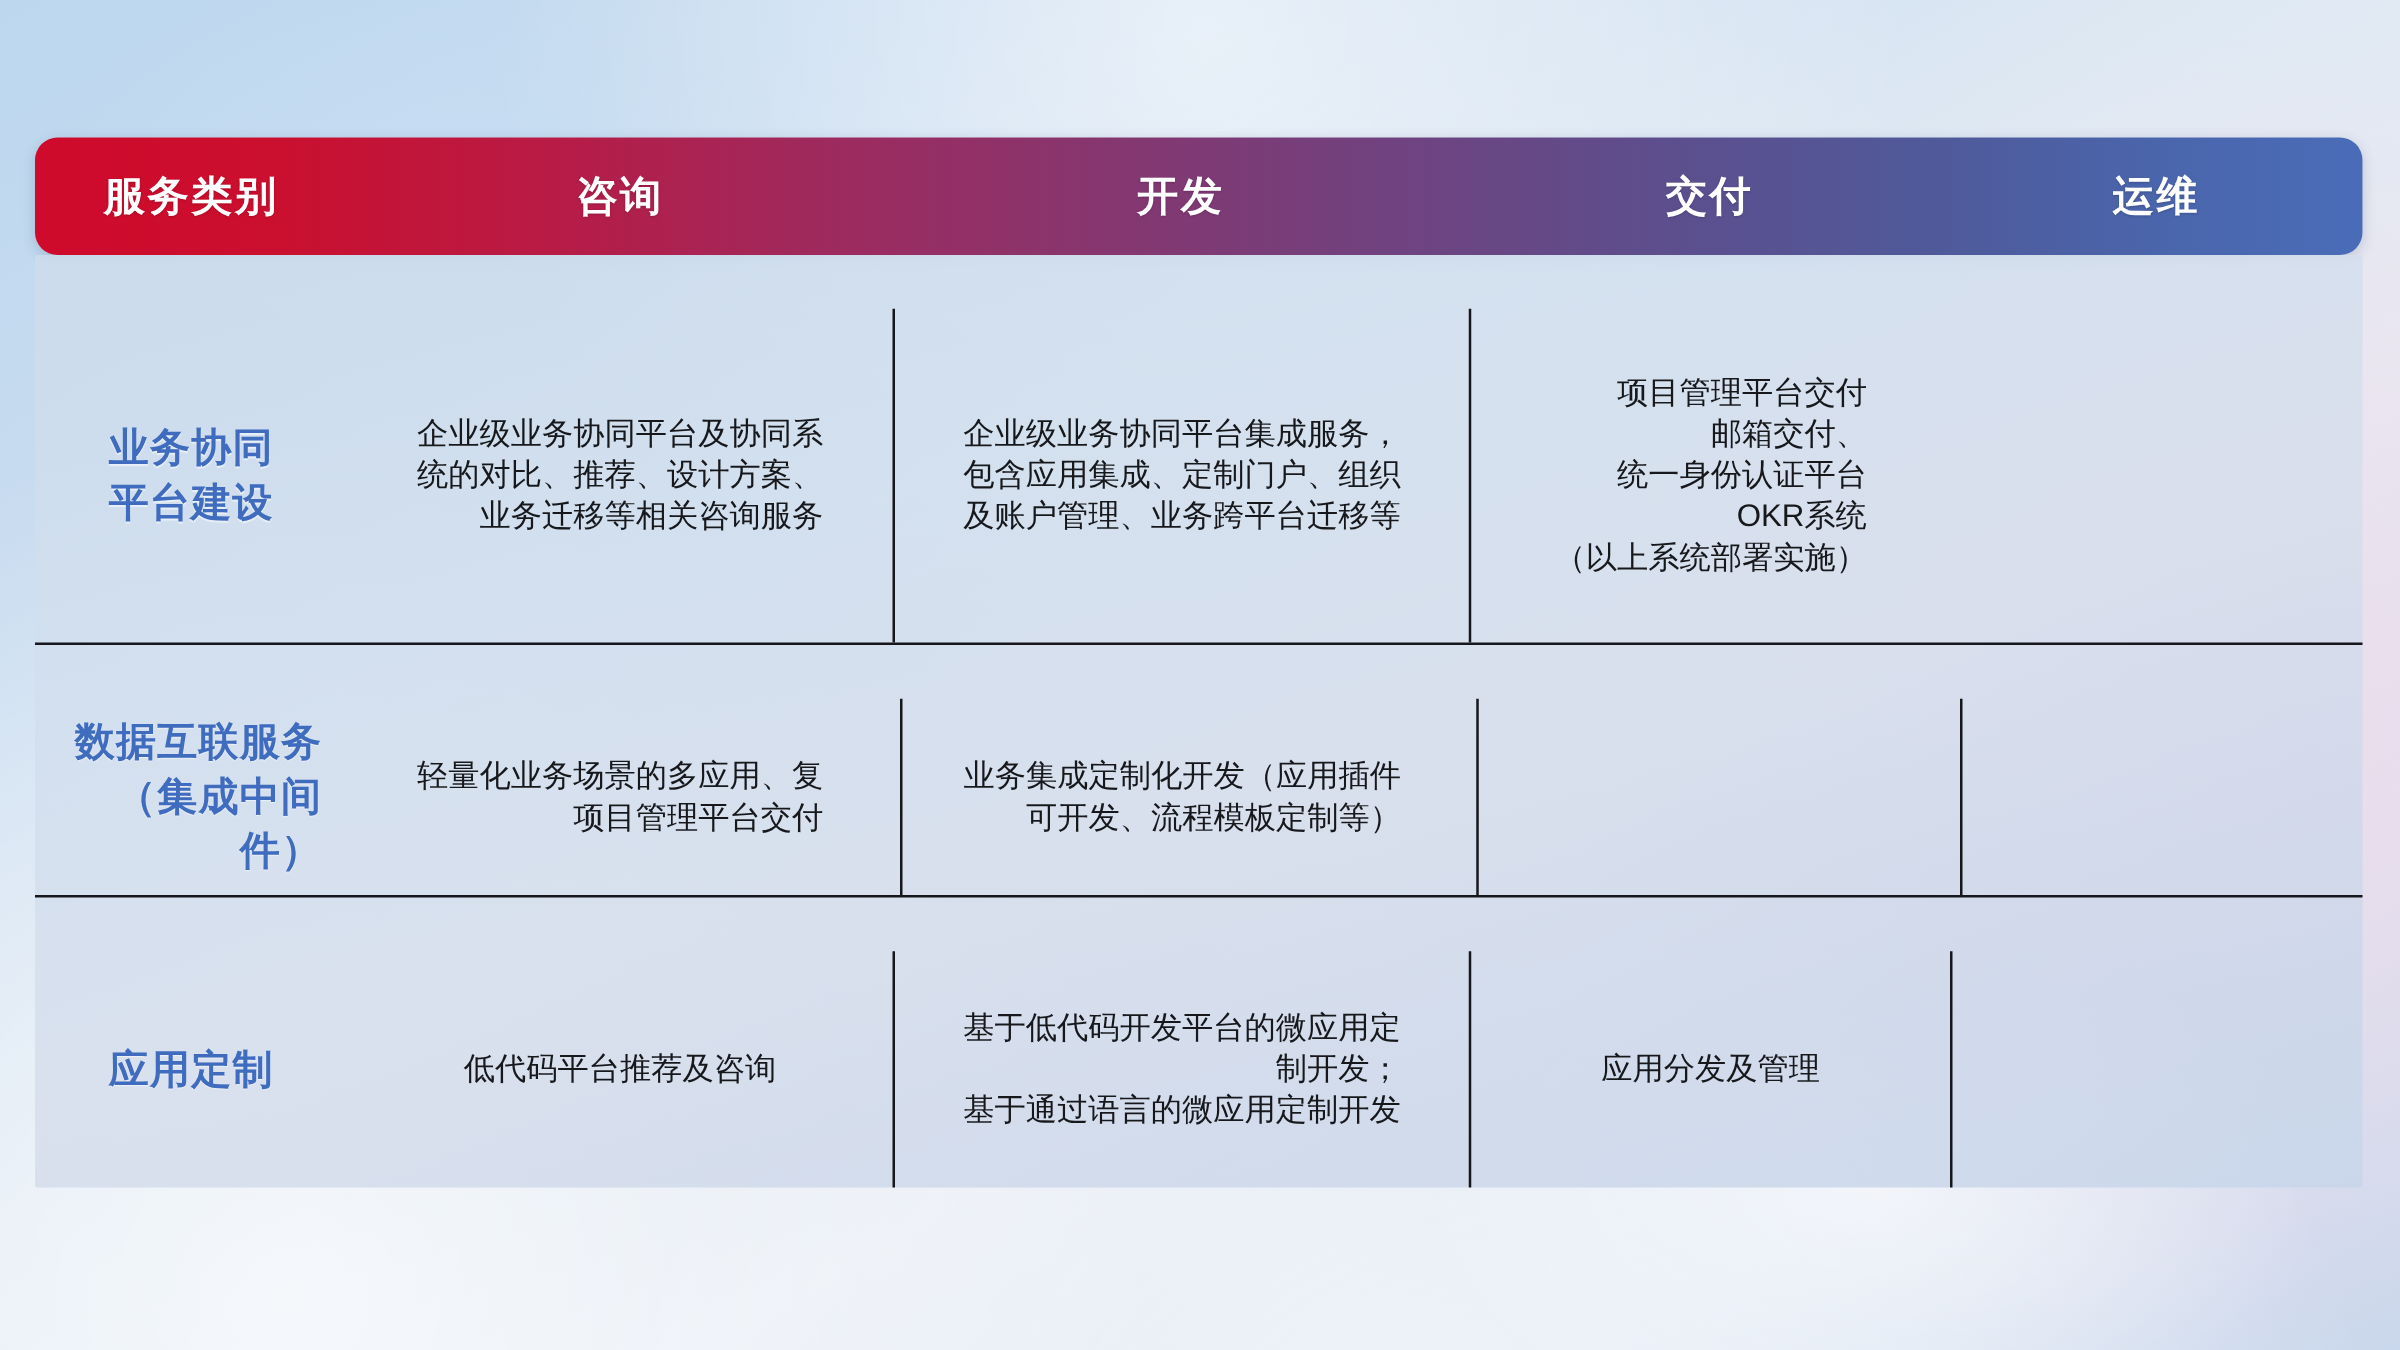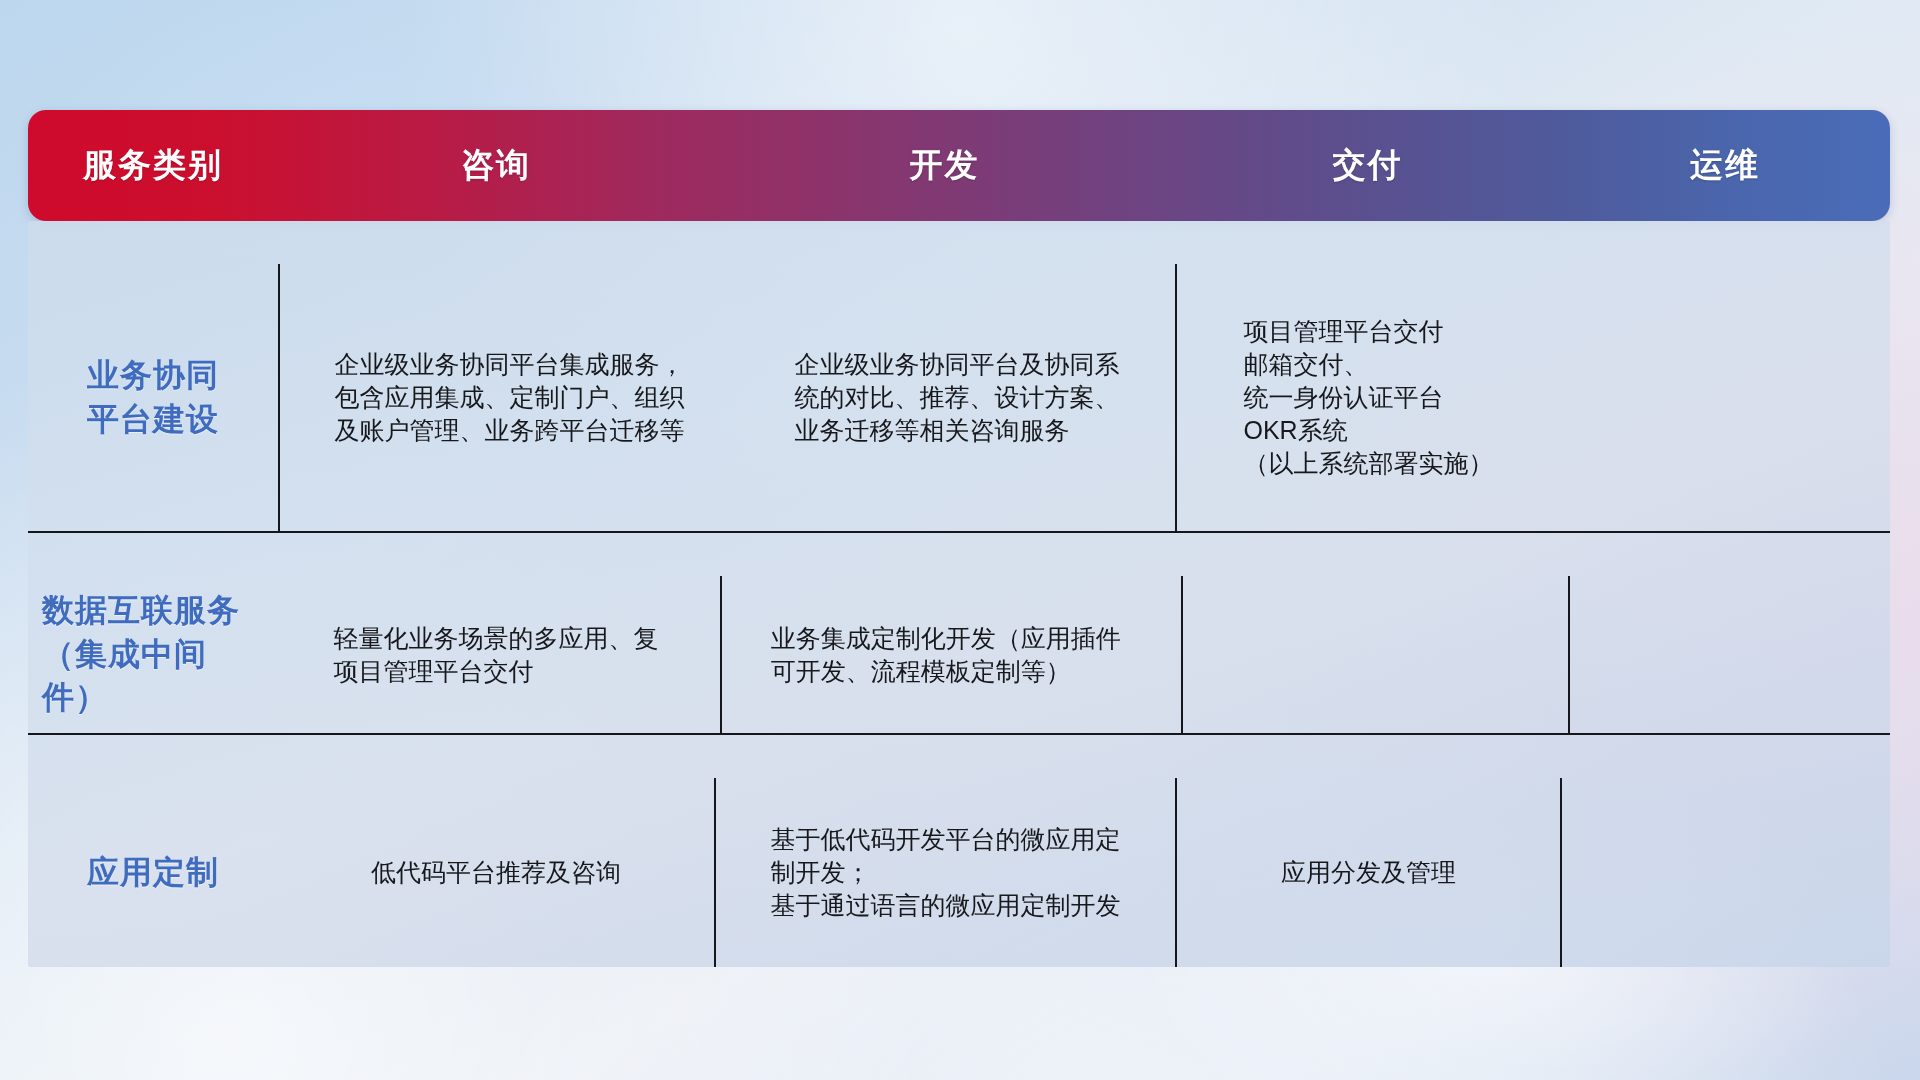--- a/index.html
+++ b/index.html
@@ -22,21 +22,21 @@
     background:
       radial-gradient(ellipse 520px 300px at 78% 88%, rgba(255,255,255,0.55), rgba(255,255,255,0) 70%),
       radial-gradient(ellipse 420px 260px at 18% 14%, rgba(198,222,244,0.6), rgba(198,222,244,0) 70%);
   }
 
   
   #table-wrap{position:absolute;left:28px;top:110px;width:1862px;}
 
   
   .thead{
-    display:flex;height:111px;border-radius:18px;overflow:hidden;
+    display:flex;height:94px;border-radius:18px;overflow:hidden;
     background:linear-gradient(90deg,
        #cf0a2c 0%, #cb0f2e 10%, #b81b45 22%, #9e2a5e 34%,
        #86366f 46%, #70427f 58%, #5d4e8d 70%, #4f5a9b 82%, #4a66ad 92%, #4a6cb8 100%);
     box-shadow:0 3px 10px rgba(60,80,120,0.22);
   }
   .th{
     display:flex;align-items:center;justify-content:center;
     color:#fff;font-size:33px;font-weight:bold;letter-spacing:2px;
     text-shadow:0 1px 2px rgba(0,0,0,0.18);
   }
@@ -50,21 +50,21 @@
       rgba(206,216,234,0.86) 78%,
       rgba(200,214,234,0.88) 100%);
     border-radius:2px;
   }
   .tr{display:flex;position:relative;}
   .tr + .tr{border-top:2px solid #16171c;}
   .td{
     display:flex;align-items:center;justify-content:center;
     box-sizing:border-box;padding:8px 14px;
     font-size:25px;line-height:1.32;color:#17181c;
-    text-align:left;white-space:pre-line;margin-top:43px;
+    text-align:right;white-space:pre-line;margin-top:43px;
   }
   .td.divider{border-left:2px solid #16171c;}
   .rowlabel{
     color:#3f6cbe;font-weight:bold;font-size:32px;line-height:1.36;
     letter-spacing:1px;
     text-shadow:0 1px 1px rgba(255,255,255,0.55);
   }
 
   
   .c0{width:250px;}
@@ -91,26 +91,26 @@
     <div class="th c2">开发</div>
     <div class="th c3">交付</div>
     <div class="th c4">运维</div>
   </div>
 
   <div class="tbody">
 
     <div class="tr r0">
       <div class="td c0 rowlabel">业务协同
 平台建设</div>
+      <div class="td c1">企业级业务协同平台及协同系
+统的对比、推荐、设计方案、
+业务迁移等相关咨询服务</div>
       <div class="td c2 divider">企业级业务协同平台集成服务，
 包含应用集成、定制门户、组织
 及账户管理、业务跨平台迁移等</div>
-      <div class="td c1">企业级业务协同平台及协同系
-统的对比、推荐、设计方案、
-业务迁移等相关咨询服务</div>
       <div class="td c3 divider">项目管理平台交付
 邮箱交付、
 统一身份认证平台
 OKR系统
 （以上系统部署实施）</div>
     </div>
 
     <div class="tr r1">
       <div class="td c0 rowlabel">数据互联服务
 （集成中间件）</div>

